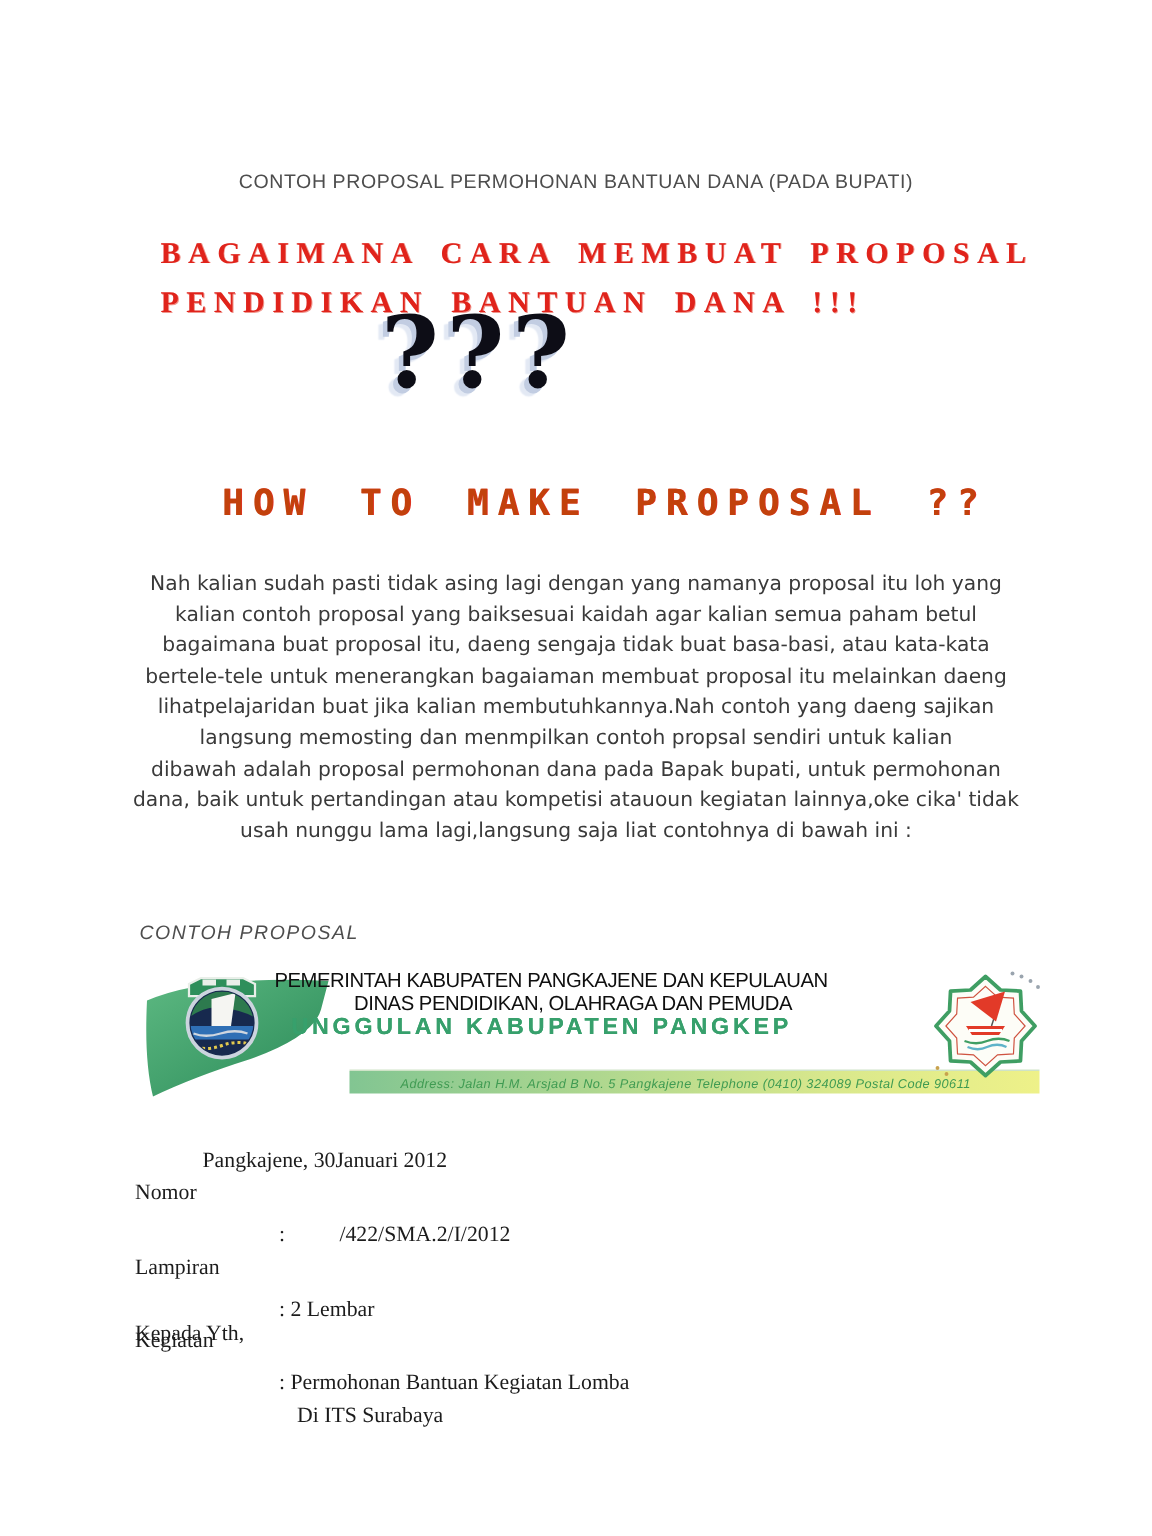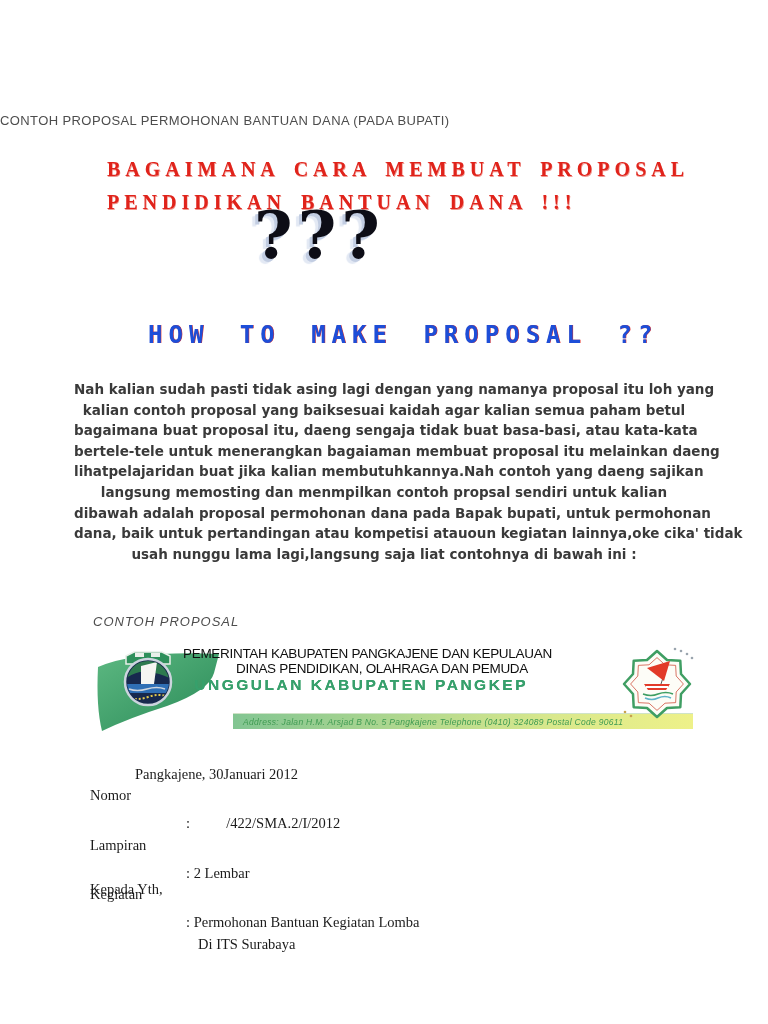--- a/index.html
+++ b/index.html
@@ -1,55 +1,55 @@
 <!DOCTYPE html>
 <html><head>
 <meta charset="utf-8">
 <style>
   html,body{margin:0;padding:0;background:#ffffff;}
   .page{position:relative;width:768px;height:1024px;background:#ffffff;overflow:hidden;
         font-family:"Liberation Sans",sans-serif;}
 
-  .doc-title{position:absolute;top:113px;left:0;right:0;
+  .doc-title{position:absolute;top:113px;left:0;right:0;text-align:center;
     font-size:13px;color:#4d4d4d;letter-spacing:.4px;}
 
   .headline{position:absolute;top:153px;left:107px;
     font-family:"Liberation Serif",serif;font-weight:bold;font-size:20px;
     color:#e0231b;letter-spacing:5px;word-spacing:5px;line-height:33px;
     text-shadow:.6px .6px 0 #f0968e;}
 
   .qmarks{position:absolute;top:196px;left:254px;
     font-family:"DejaVu Serif",serif;font-weight:bold;font-size:66px;
     color:#0d0d16;letter-spacing:5px;
     text-shadow:-3px 3px 0 #c2cde2,-6px 5px 1px #e3e9f4;}
 
   .howto{position:absolute;top:321px;left:148px;
     font-family:"DejaVu Sans Mono",monospace;font-weight:bold;font-size:24px;
-    color:#1d4ed8;letter-spacing:6px;word-spacing:10px;text-shadow:.5px 0 0 #e43127;}
+    color:#c2410c;letter-spacing:6px;word-spacing:10px;text-shadow:.5px 0 0 #e43127;}
 
   .paragraph{position:absolute;top:379px;left:74px;width:620px;text-align:center;
     font-family:"DejaVu Sans",sans-serif;font-size:13.5px;color:#3a3a3a;}
-  .pline{line-height:20.6px;white-space:nowrap;font-weight:bold;}
+  .pline{line-height:20.6px;white-space:nowrap;}
 
   .section-label{position:absolute;top:614px;left:93px;font-size:13px;color:#4d4d4d;
     letter-spacing:1px;font-style:italic;}
 
   .banner{position:absolute;top:645px;left:95px;width:598px;height:88px;}
   .swoosh{position:absolute;left:0;top:0;}
   .center-text{position:absolute;left:88px;width:345px;top:1px;text-align:right;}
   .gov-line{font-size:13.5px;color:#0f0f0f;letter-spacing:-.3px;line-height:15px;white-space:nowrap;}
   .dept-line{font-size:13.5px;color:#0f0f0f;letter-spacing:-.3px;line-height:15px;white-space:nowrap;}
   .school-line{font-family:"Liberation Serif",serif;font-weight:bold;font-size:25px;
     color:#2b2d9c;letter-spacing:.6px;line-height:27px;white-space:nowrap;
     text-shadow:1px 1px 0 #c9c9e2;}
   .tagline{font-size:15.5px;color:#37a06c;letter-spacing:2.5px;line-height:17px;
     white-space:nowrap;font-weight:bold;text-shadow:0 0 0 #37a06c;}
   .addr-strip{position:absolute;left:138px;right:0;top:68px;height:15px;
     background:linear-gradient(90deg,#82c592,#d9e88c 70%,#eef189);
-    display:flex;align-items:center;border-top:1px solid #cfe3c7;}
+    display:flex;align-items:center;border-top:1px solid #cfe3c7;padding-left:24px;}
   .addr-text{font-style:italic;font-size:8.5px;color:#3f9b52;white-space:nowrap;
     padding-left:10px;letter-spacing:.3px;}
   .star{position:absolute;right:-8px;top:1px;}
 
   .letter-meta{position:absolute;top:763px;left:90px;
     font-family:"Liberation Serif",serif;font-size:14.5px;color:#1c1c1c;}
   .place-date{padding-left:45px;line-height:22px;}
   .meta-row{display:flex;line-height:21.5px;}
   .meta-label{width:96px;}
   .meta-value{white-space:pre;margin-top:28px;}

